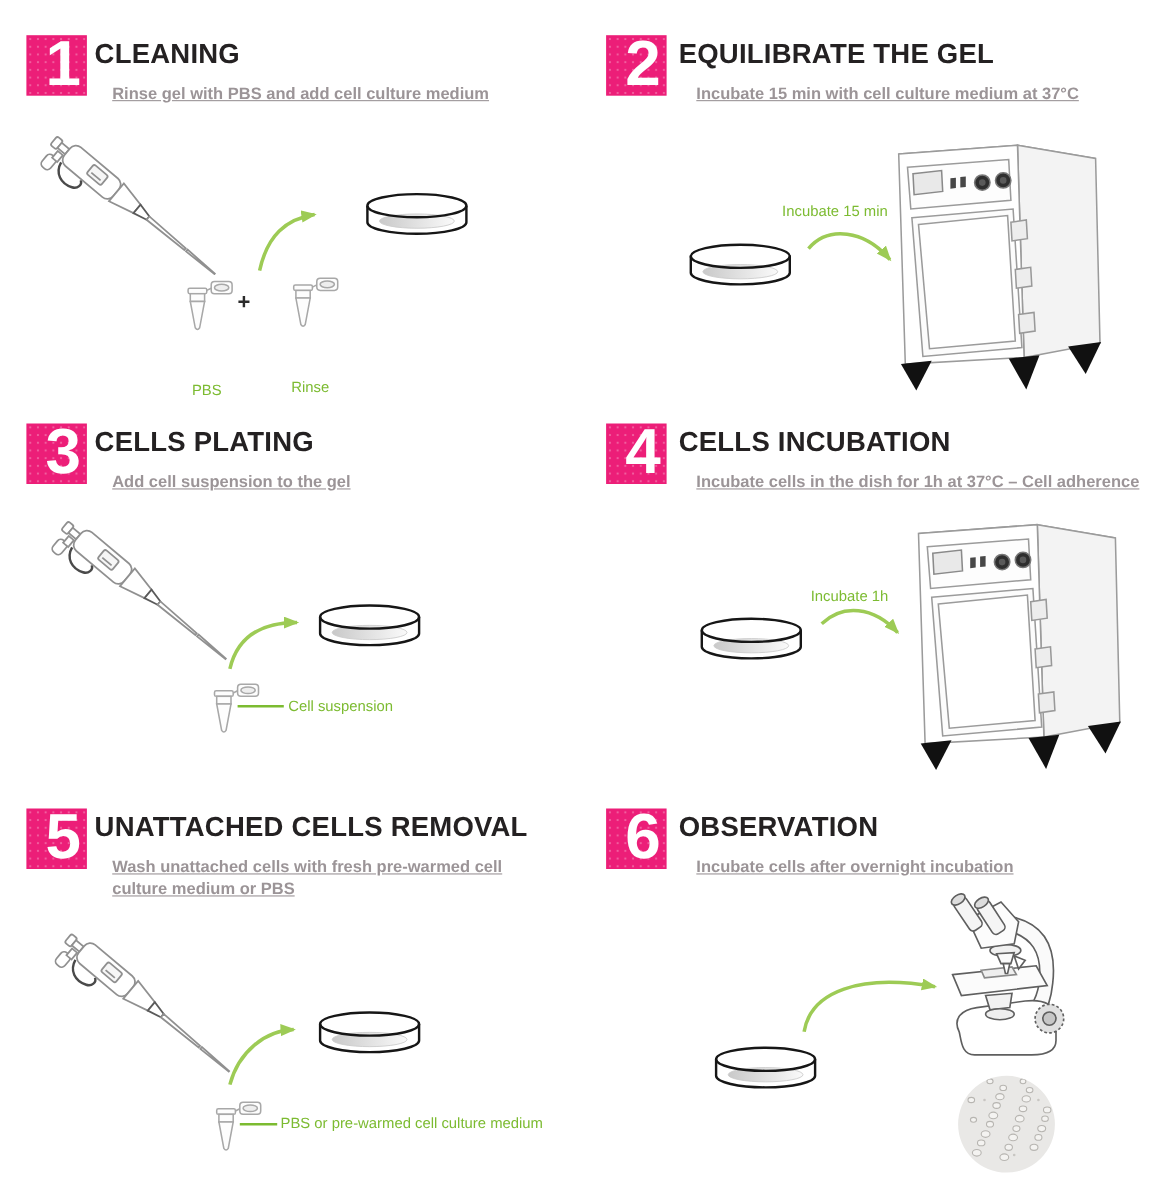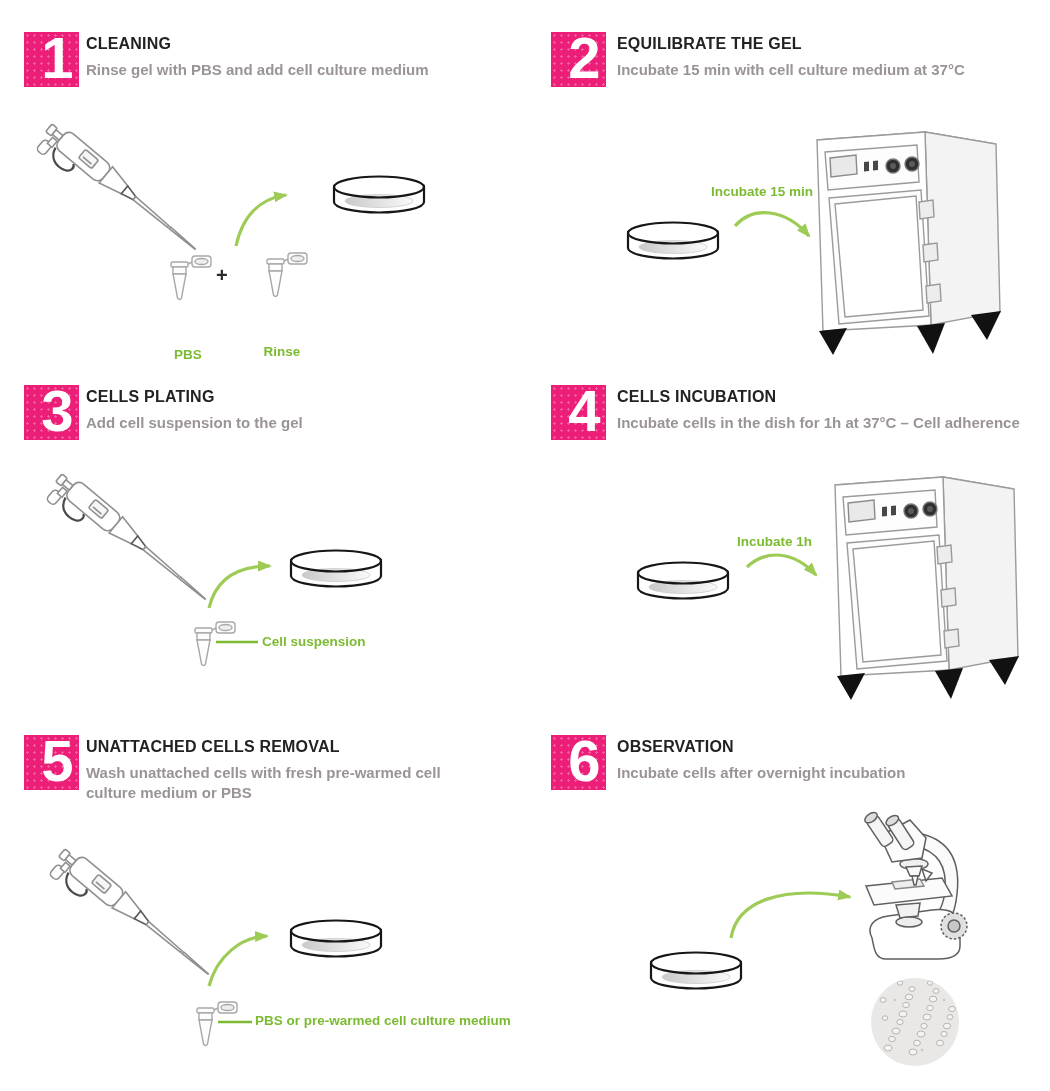--- a/index.html
+++ b/index.html
@@ -4,26 +4,26 @@
 <style>
   html,body{margin:0;padding:0;background:#fff;}
   .canvas{position:relative;width:1050px;height:1091px;background:#ffffff;overflow:hidden;
           font-family:"Liberation Sans",sans-serif;}
   .badge{position:absolute;width:55px;height:55px;background-color:#EC1E78;
          background-image:radial-gradient(rgba(255,255,255,.28) 1px, rgba(255,255,255,0) 1.4px);
          background-size:7px 7px;}
   .badge .num{position:absolute;left:0;top:50%;transform:translateY(-53%);width:100%;
          box-sizing:border-box;padding-left:12px;text-align:center;
          font-size:58px;font-weight:bold;color:#ffffff;line-height:1;}
-  .title{position:absolute;margin:0;font-size:16px;font-weight:bold;color:#242122;
+  .title{position:absolute;margin:0;font-size:25px;font-weight:bold;color:#242122;
          letter-spacing:.2px;white-space:nowrap;}
-  .subtitle{position:absolute;margin:0;font-size:15px;font-weight:bold;color:#9B9497;
-         white-space:nowrap;line-height:1.3;}
+  .subtitle{position:absolute;margin:16px;font-size:15px;font-weight:bold;color:#9B9497;
+         white-space:nowrap;line-height:1.3;text-decoration:underline;}
   .subtitle.wrap{white-space:normal;width:395px;}
-  .glabel{position:absolute;font-size:13.5px;font-weight:bold;color:#7CBB31;white-space:nowrap;}
+  .glabel{position:absolute;font-size:13.5px;font-weight:normal;color:#7CBB31;white-space:nowrap;}
   .glabel.center{text-align:center;margin-top:46px;}
   .plus{position:absolute;font-size:20px;font-weight:bold;color:#2b2b2b;}
   svg.ill{position:absolute;}
   .arrow{stroke:#9DCB55;stroke-width:3.2;fill:none;}
   .leader{stroke:#7CBB31;stroke-width:2.4;}
 </style>
 </head>
 <body>
 
 <div class="canvas">

